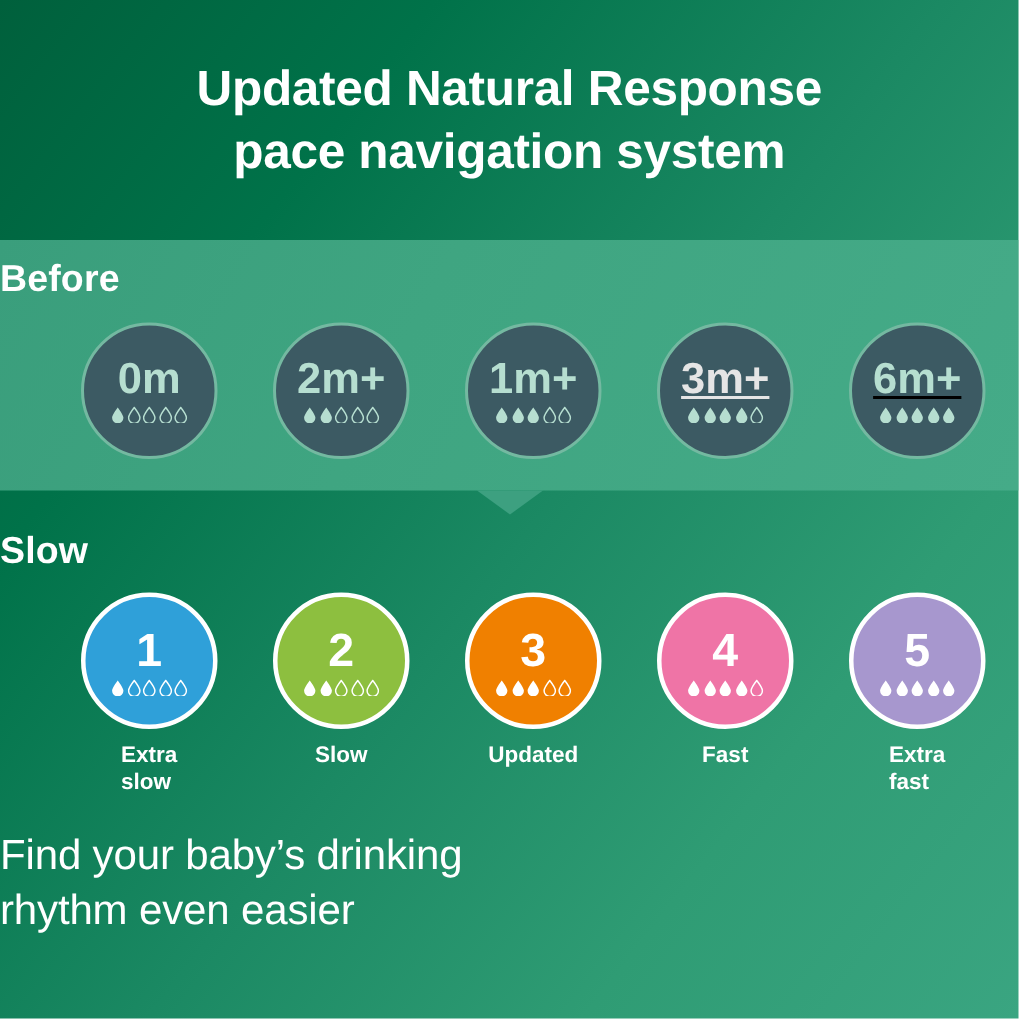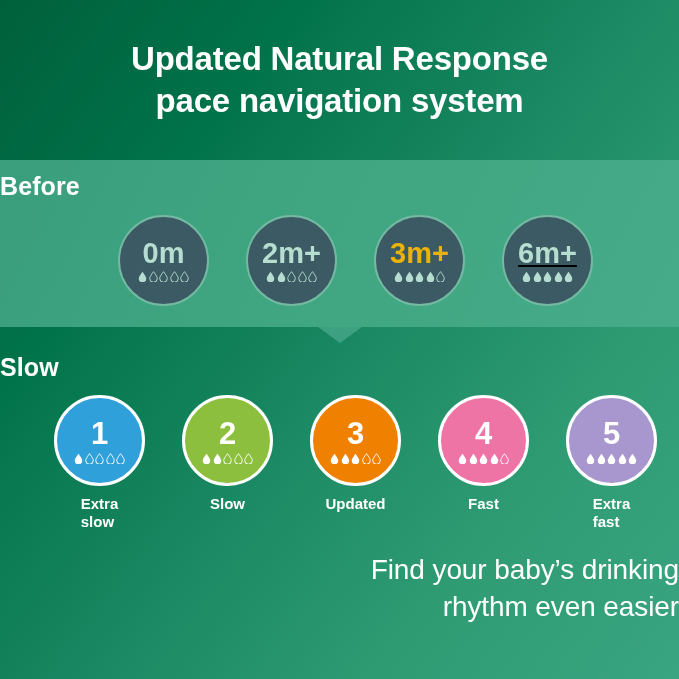--- a/index.html
+++ b/index.html
@@ -149,21 +149,21 @@
     text-align: left;
     white-space: pre-line;
   }
 
   
   .footer {
     position: absolute;
     left: 0;
     top: 552px;
     width: 679px;
-    text-align: right;
+    text-align: left;
     color: #ffffff;
     font-size: 28px;
     line-height: 1.32;
     white-space: pre-line;
     letter-spacing: -0.1px;
   }
 </style>
 </head>
 <body>
 
@@ -218,21 +218,43 @@
               <path d="M5 0.6 C5 0.6 9.2 6.0 9.2 8.2 A4.2 4.2 0 0 1 0.8 8.2 C0.8 6.0 5 0.6 5 0.6 Z" fill="none" stroke="#b6ded0" stroke-width="1.1"></path>
             </svg>
             <svg viewBox="0 0 10 12" class="drop">
               <path d="M5 0.6 C5 0.6 9.2 6.0 9.2 8.2 A4.2 4.2 0 0 1 0.8 8.2 C0.8 6.0 5 0.6 5 0.6 Z" fill="none" stroke="#b6ded0" stroke-width="1.1"></path>
             </svg>
           </div>
         </div>
       </div>
       <div class="item">
         <div class="circle circle-before" style="background: rgb(60, 90, 99); border-color: rgb(116, 185, 161);">
-          <div class="circle-label label-before" style="color: #eab308;">3m+</div>
+          <div class="circle-label label-before" style="color: rgb(182, 222, 208);">1m+</div>
+          <div class="drops">
+            <svg viewBox="0 0 10 12" class="drop">
+              <path d="M5 0.6 C5 0.6 9.2 6.0 9.2 8.2 A4.2 4.2 0 0 1 0.8 8.2 C0.8 6.0 5 0.6 5 0.6 Z" fill="#b6ded0"></path>
+            </svg>
+            <svg viewBox="0 0 10 12" class="drop">
+              <path d="M5 0.6 C5 0.6 9.2 6.0 9.2 8.2 A4.2 4.2 0 0 1 0.8 8.2 C0.8 6.0 5 0.6 5 0.6 Z" fill="#b6ded0"></path>
+            </svg>
+            <svg viewBox="0 0 10 12" class="drop">
+              <path d="M5 0.6 C5 0.6 9.2 6.0 9.2 8.2 A4.2 4.2 0 0 1 0.8 8.2 C0.8 6.0 5 0.6 5 0.6 Z" fill="#b6ded0"></path>
+            </svg>
+            <svg viewBox="0 0 10 12" class="drop">
+              <path d="M5 0.6 C5 0.6 9.2 6.0 9.2 8.2 A4.2 4.2 0 0 1 0.8 8.2 C0.8 6.0 5 0.6 5 0.6 Z" fill="none" stroke="#b6ded0" stroke-width="1.1"></path>
+            </svg>
+            <svg viewBox="0 0 10 12" class="drop">
+              <path d="M5 0.6 C5 0.6 9.2 6.0 9.2 8.2 A4.2 4.2 0 0 1 0.8 8.2 C0.8 6.0 5 0.6 5 0.6 Z" fill="none" stroke="#b6ded0" stroke-width="1.1"></path>
+            </svg>
+          </div>
+        </div>
+      </div>
+      <div class="item">
+        <div class="circle circle-before" style="background: rgb(60, 90, 99); border-color: rgb(116, 185, 161);">
+          <div class="circle-label label-before" style="color: #e5e5e5; text-decoration: underline;">3m+</div>
           <div class="drops">
             <svg viewBox="0 0 10 12" class="drop">
               <path d="M5 0.6 C5 0.6 9.2 6.0 9.2 8.2 A4.2 4.2 0 0 1 0.8 8.2 C0.8 6.0 5 0.6 5 0.6 Z" fill="#b6ded0"></path>
             </svg>
             <svg viewBox="0 0 10 12" class="drop">
               <path d="M5 0.6 C5 0.6 9.2 6.0 9.2 8.2 A4.2 4.2 0 0 1 0.8 8.2 C0.8 6.0 5 0.6 5 0.6 Z" fill="#b6ded0"></path>
             </svg>
             <svg viewBox="0 0 10 12" class="drop">
               <path d="M5 0.6 C5 0.6 9.2 6.0 9.2 8.2 A4.2 4.2 0 0 1 0.8 8.2 C0.8 6.0 5 0.6 5 0.6 Z" fill="#b6ded0"></path>
             </svg>

